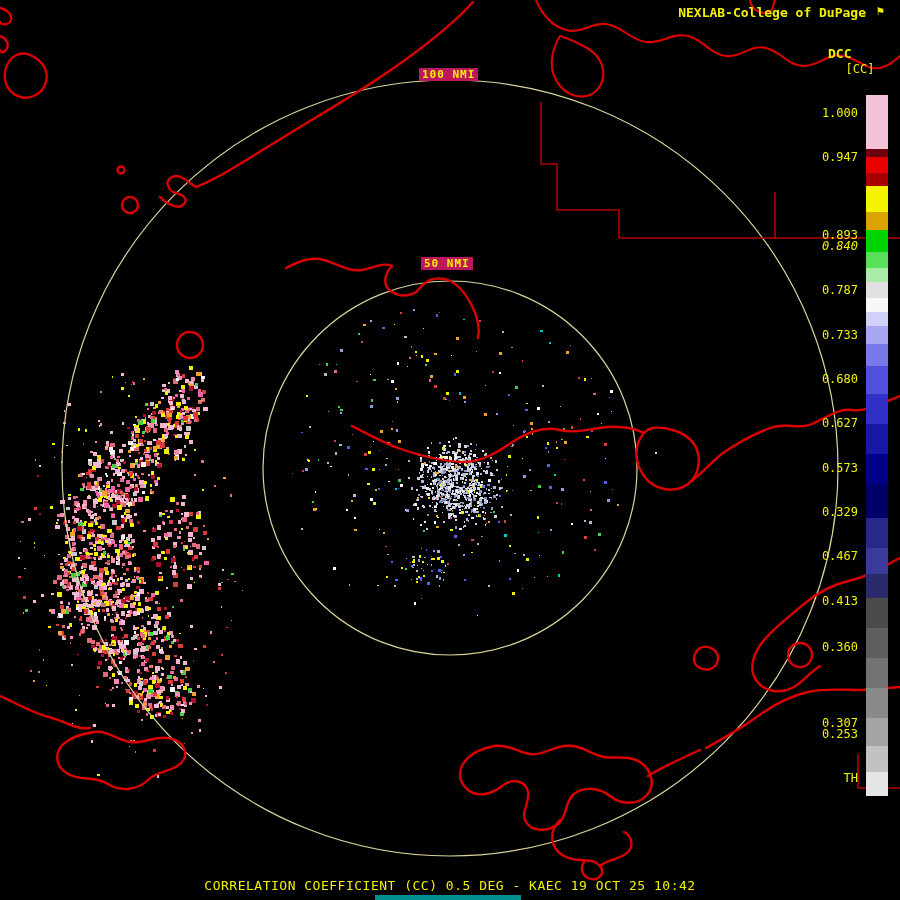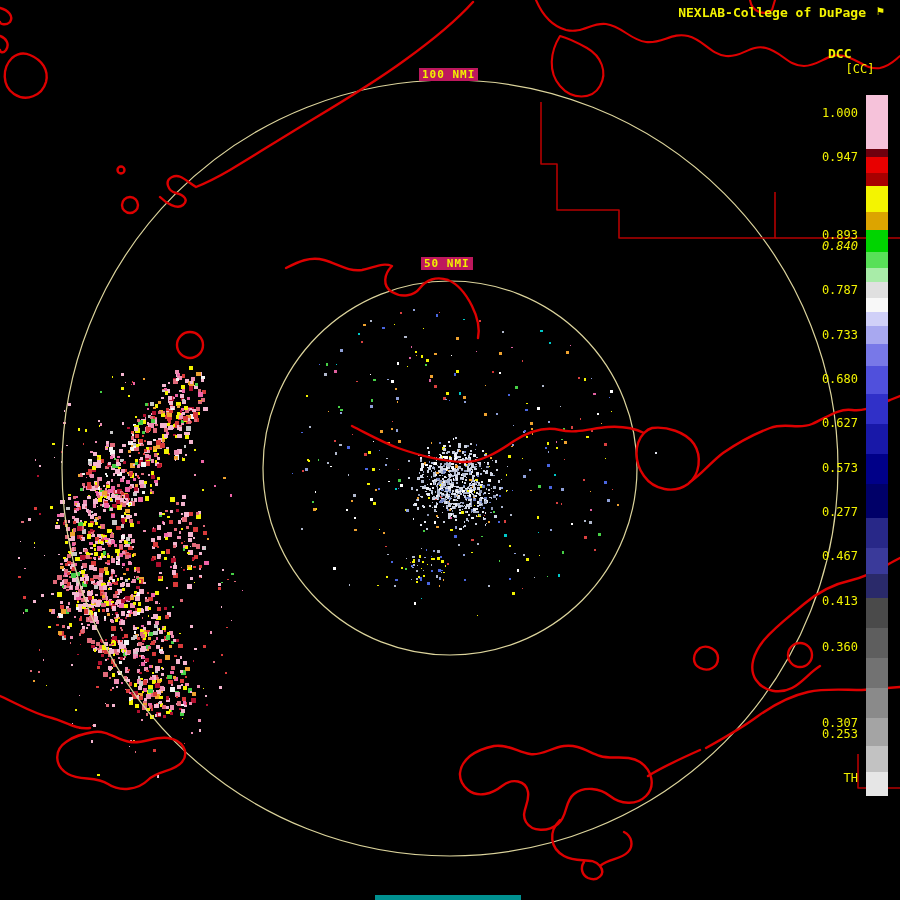--- a/index.html
+++ b/index.html
@@ -2711,26 +2711,27 @@
   <div id="tick-labels">
       <div class="tick" style="top: 107px;">1.000</div>
       <div class="tick" style="top: 151.33px;">0.947</div>
       <div class="tick" style="top: 210px; margin-top: 19px;">0.893</div>
       <div class="tick" style="top: 239.99px; font-style: italic;">0.840</div>
       <div class="tick" style="top: 284.32px;">0.787</div>
       <div class="tick" style="top: 328.65px;">0.733</div>
       <div class="tick" style="top: 372.98px;">0.680</div>
       <div class="tick" style="top: 417.31px;">0.627</div>
       <div class="tick" style="top: 461.64px;">0.573</div>
-      <div class="tick" style="top: 505.97px;">0.277</div>
+      <div class="tick" style="top: 505.97px;">0.329</div>
       <div class="tick" style="top: 550.3px;">0.467</div>
       <div class="tick" style="top: 594.63px;">0.413</div>
       <div class="tick" style="top: 641px;">0.360</div>
       <div class="tick" style="top: 717px;">0.307</div>
       <div class="tick" style="top: 727.62px;">0.253</div>
       <div class="tick" style="top: 771.95px;">TH</div>
     </div>
 
   <div class="txt ring-label outer">100 NMI</div>
   <div class="txt ring-label inner">50 NMI</div>
 
+  <div class="txt caption">CORRELATION COEFFICIENT (CC) 0.5 DEG - KAEC 19 OCT 25 10:42</div>
   <div class="scan-bar"></div>
 </div>
 
 </body></html>

